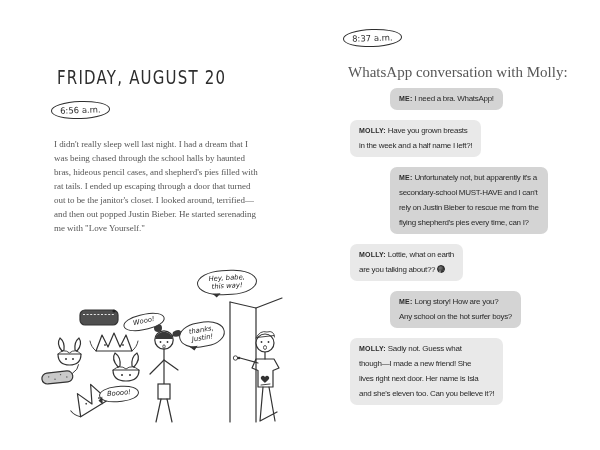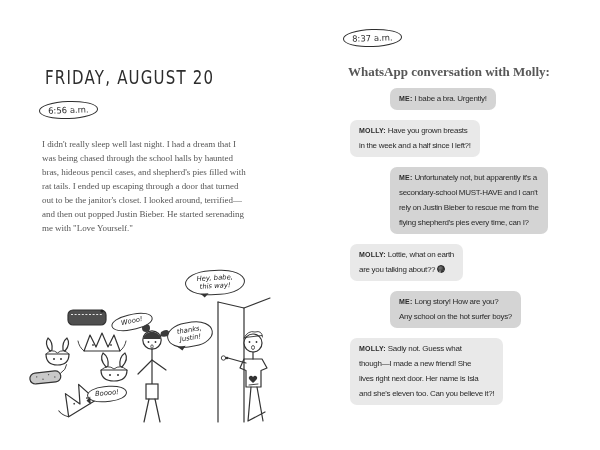--- a/index.html
+++ b/index.html
@@ -1,20 +1,20 @@
 <!DOCTYPE html>
 <html><head>
 <meta charset="utf-8">
 <style>
   * { margin:0; padding:0; box-sizing:border-box; }
   body { background:#fff; font-family:"Liberation Sans", sans-serif; }
   #canvas { position:relative; width:600px; height:450px; background:#ffffff; overflow:hidden; }
 
   .page { position:absolute; top:0; width:300px; height:450px; background:#fff; }
-  #left-page { left:0; }
+  #left-page { left:12px; }
   #right-page { left:300px; }
 
   
   .diary-title {
     position:absolute; left:45px; top:66px;
     font-family:"DejaVu Sans", sans-serif;
     font-size:15px; font-weight:500; letter-spacing:1.2px; color:#2d2d2d;
     transform:scaleY(1.28); transform-origin:left top; white-space:nowrap;
   }
   .time-badge {
@@ -52,21 +52,21 @@
   #bubble-thanks { left:167px; top:322px; width:46px; transform:rotate(-9deg); }
   #bubble-thanks::after { left:8px; bottom:-7px; border-top-color:#333; }
   #bubble-woo { left:111px; top:314px; width:42px; transform:rotate(-12deg); padding:3px 2px; }
   #bubble-boo { left:87px; top:386px; width:40px; transform:rotate(-5deg); padding:3px 2px; }
   #bubble-boo::after { left:-6px; top:8px; border-right-color:#333; }
 
   
   #right-time { left:43px; top:29px; }
   .chat-intro {
     position:absolute; left:48px; top:64px;
-    font-family:"Liberation Serif", serif; font-size:13px; color:#575757;font-weight:bold;
+    font-family:"Liberation Serif", serif; font-size:15px; color:#575757;
   }
   .chat { position:absolute; left:50px; top:88px; width:212px; }
   .msg {
     border-radius:7px; padding:3px 9px 4px; margin-bottom:10px;
     font-size:8px; line-height:15px; letter-spacing:-0.3px; color:#2b2b2b;
     width:fit-content; max-width:212px;
   }
   .msg.molly { background:#e9e9e9; margin-right:auto; }
   .msg.me    { background:#d4d4d4; margin-left:40px; }
   .msg .sender { font-weight:bold; font-size:7px; letter-spacing:0.2px; }
@@ -207,27 +207,27 @@
   <div class="page" id="right-page">
 
     <div class="time-badge" id="right-time">8:37 a.m.</div>
 
     <div class="chat-intro">WhatsApp conversation with Molly:</div>
 
     <div class="chat">
 
       <div class="msg me">
         <span class="sender">ME:</span>
-        <span class="txt">I babe a bra. Urgently!</span>
+        <span class="txt">I need a bra. WhatsApp!</span>
       </div>
 
       <div class="msg molly">
         <span class="sender">MOLLY:</span>
         <span class="txt">Have you grown breasts
-in the week and a half since I left?!</span>
+in the week and a half name I left?!</span>
       </div>
 
       <div class="msg me">
         <span class="sender">ME:</span>
         <span class="txt">Unfortunately not, but apparently it's a
 secondary-school MUST-HAVE and I can't
 rely on Justin Bieber to rescue me from the
 flying shepherd's pies every time, can I?</span>
       </div>
 

